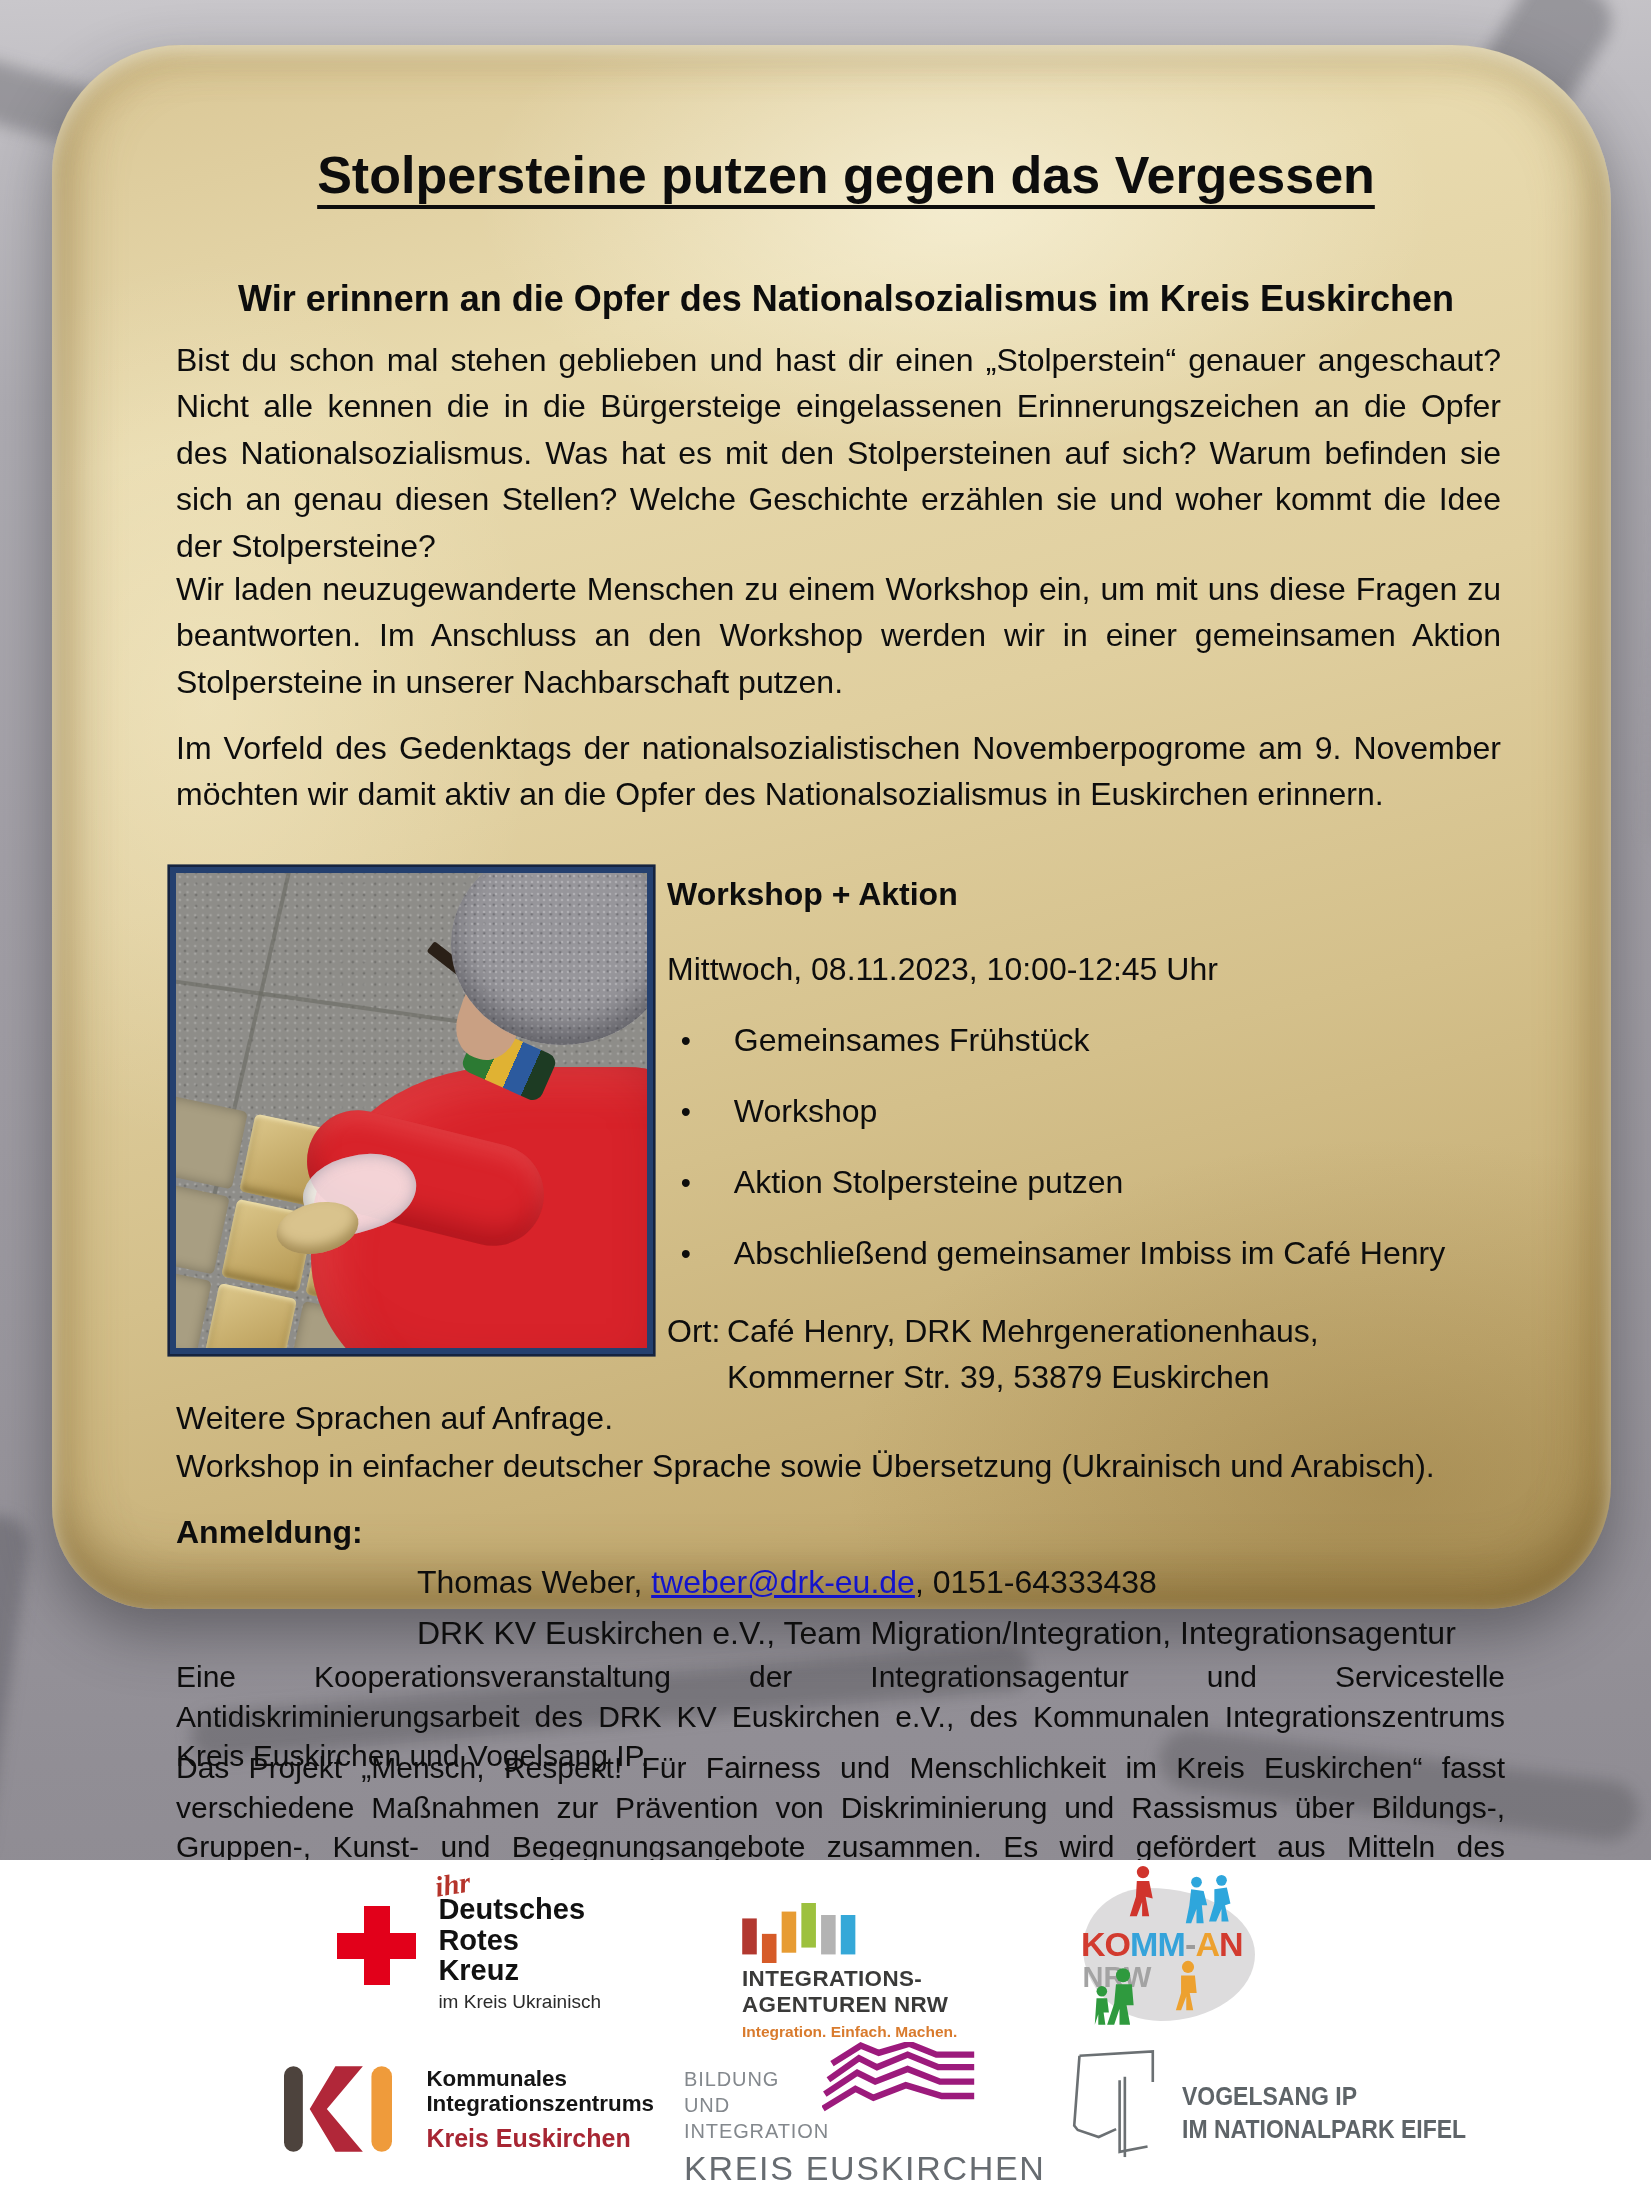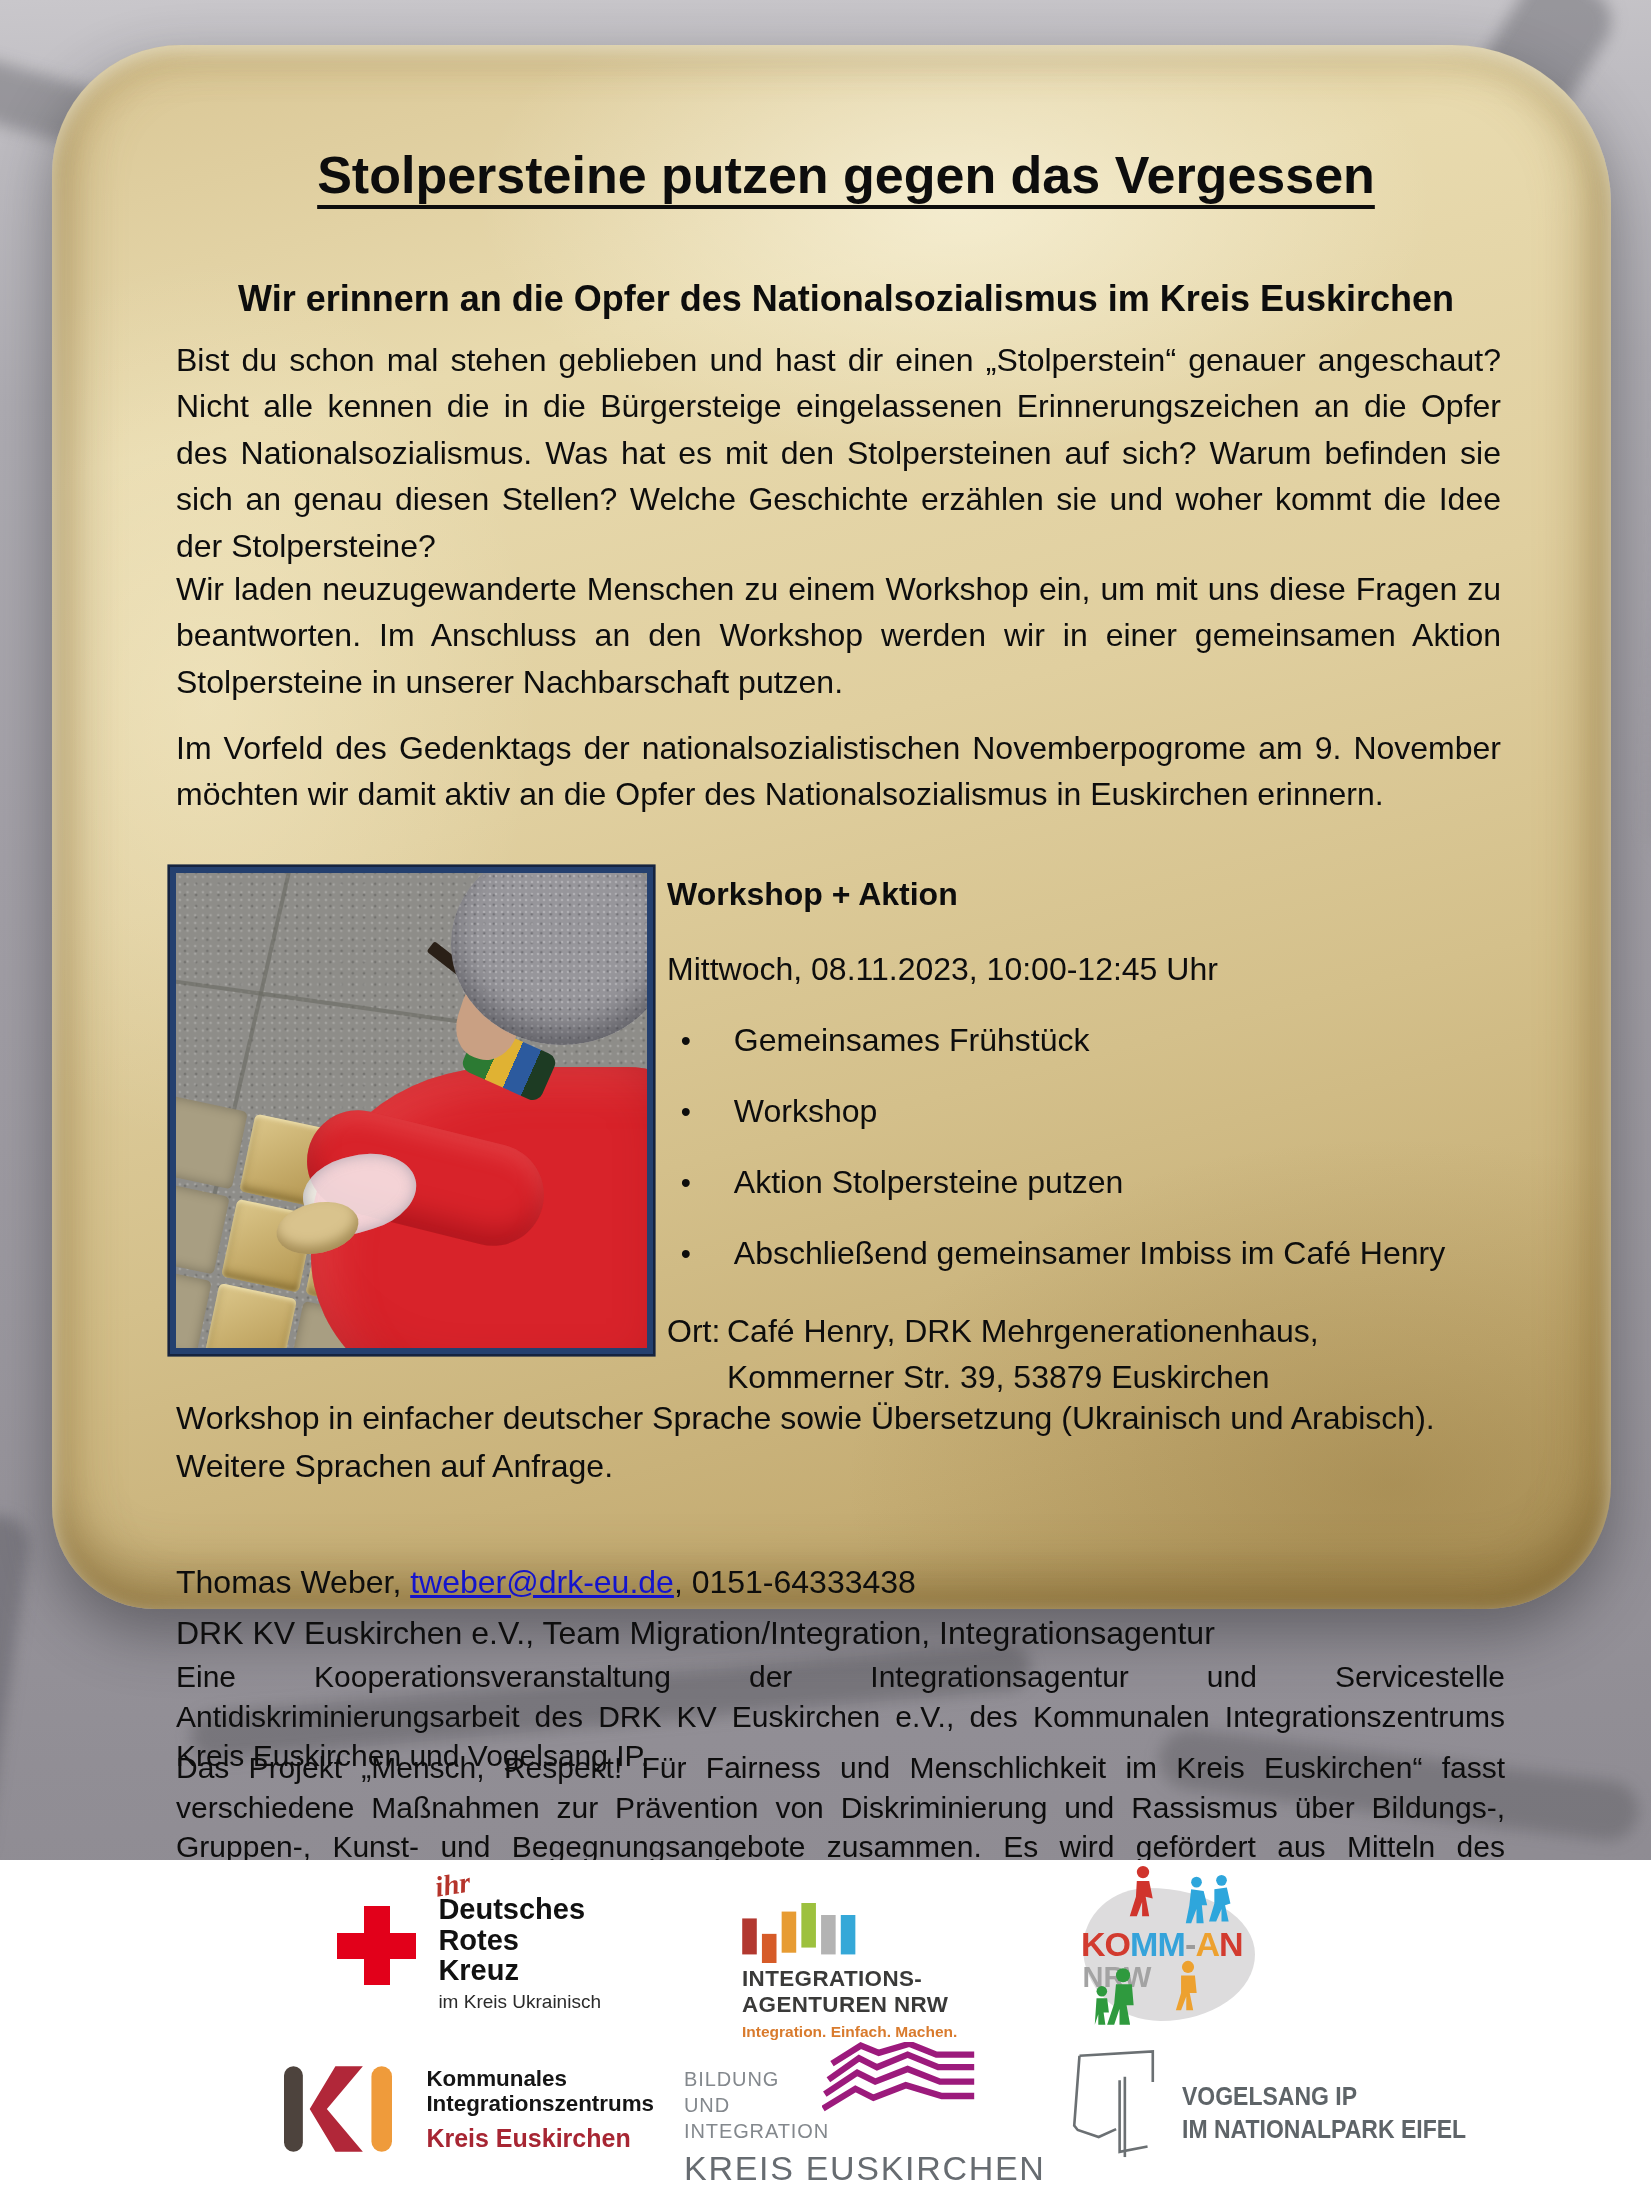--- a/index.html
+++ b/index.html
@@ -200,25 +200,26 @@
     <div class="ort">
       <span class="ort-label">Ort:</span>
       <span>
         <span>Café Henry, DRK Mehrgenerationenhaus,</span><br>
         <span>Kommerner Str. 39, 53879 Euskirchen</span>
       </span>
     </div>
   </div>
 
   <div class="lang abs">
+    <div>Weitere Sprachen auf Anfrage.</div>
     <div>Workshop in einfacher deutscher Sprache sowie Übersetzung (Ukrainisch und Arabisch).</div>
-    <div>Weitere Sprachen auf Anfrage.</div>
   </div>
 
   <div class="reg abs">
+    <span class="reg-label">Anmeldung:</span>
     <span class="reg-content">
       <span>Thomas Weber, </span><a class="email">tweber@drk-eu.de</a><span>, 0151-64333438</span><br>
       <span>DRK KV Euskirchen e.V., Team Migration/Integration, Integrationsagentur</span>
     </span>
   </div>
 
   <p class="coop abs">Eine Kooperationsveranstaltung der Integrationsagentur und Servicestelle Antidiskriminierungsarbeit des DRK KV Euskirchen e.V., des Kommunalen Integrationszentrums Kreis Euskirchen und Vogelsang IP.</p>
   <p class="project abs">Das Projekt „Mensch, Respekt! Für Fairness und Menschlichkeit im Kreis Euskirchen“ fasst verschiedene Maßnahmen zur Prävention von Diskriminierung und Rassismus über Bildungs-, Gruppen-, Kunst- und Begegnungsangebote zusammen. Es wird gefördert aus Mitteln des Landesprogramms KOMM-AN NRW III.</p>
 
   <div class="footer abs">

